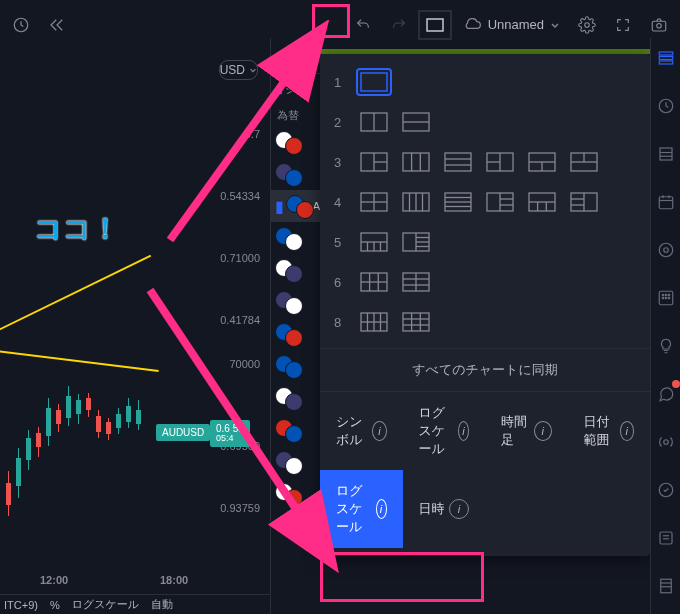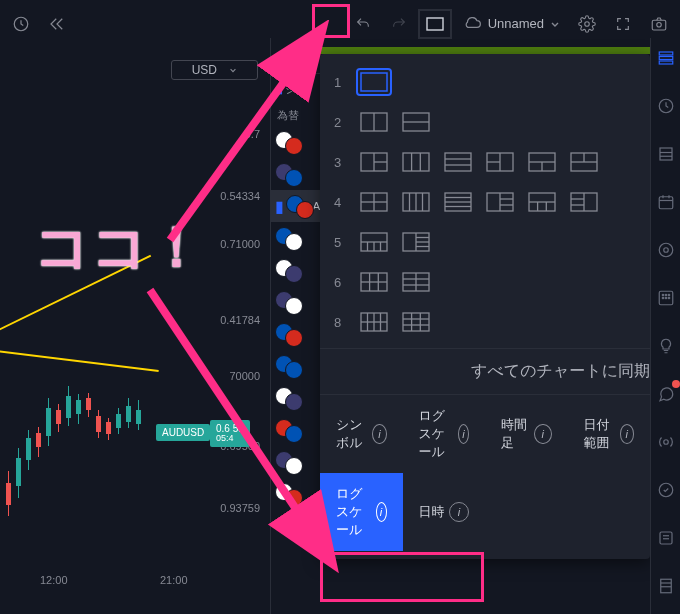--- a/index.html
+++ b/index.html
@@ -7,21 +7,21 @@
   width: 680px; height: 614px;
   background: #131722;
   font-family: -apple-system, "Hiragino Sans", Meiryo, sans-serif;
   color: #d1d4dc;
   overflow: hidden;
   position: relative;
 }
 .topbar {
   height: 54px;
   background: #131722;
-  border-bottom: 7px solid #4d7c0f;
+  border-bottom: 5px solid #4d7c0f;
   display: flex;
   align-items: center;
   padding: 0 4px;
   gap: 2px;
 }
 .topbar .spacer { flex: 1; }
 .tb-btn {
   width: 34px; height: 30px;
   display: flex; align-items: center; justify-content: center;
   color: #868993; border-radius: 2px;
@@ -45,37 +45,38 @@
 
 
 .chart-area {
   position: absolute;
   left: 0; top: 38px;
   width: 270px; height: 576px;
   background: #131722;
 }
 .usd-pill {
   position: absolute; right: 12px; top: 22px;
-  border: 1px solid #434651; border-radius: 3px;
-  padding: 2px 20px; font-size: 12px; color: #b2b5be;
-  display: flex; align-items: center; gap: 12px;
+  border: 1px solid #434651; border-radius: 9px;
+  padding: 2px 0; font-size: 12px; color: #b2b5be;
+  display: flex; align-items: center; gap: 4px;
 }
 .axis-label {
   position: absolute; right: 10px;
   font-size: 11px; color: #868993;
 }
 .sym-badge {
   position: absolute;
   background: #26a69a; color: #fff;
   font-size: 10px; padding: 3px 6px;
   border-radius: 2px; line-height: 1.1;
 }
 .time-labels {
   position: absolute; bottom: 20px; left: 0; right: 16px;
   height: 20px;
+  font-weight: bold;
 }
 .time-label { position: absolute; font-size: 11px; color: #868993; }
 .bottom-strip {
   position: absolute; bottom: 0; left: 0; right: 0;
   height: 20px; font-size: 11px; color: #b2b5be;
   display: flex; align-items: center; gap: 12px; padding-left: 4px;
   border-top: 1px solid #2a2e39;
 }
 
 
@@ -125,22 +126,22 @@
 }
 .lp-num { width: 14px; font-size: 13px; color: #868993; }
 .lp-grid-icons { display: flex; gap: 10px; flex-wrap: wrap; }
 .lp-icon {
   width: 32px; height: 24px;
   display: flex; align-items: center; justify-content: center;
 }
 .lp-icon.active { outline: 2px solid #2962ff; border-radius: 2px; }
 .lp-icon svg { display: block; }
 .lp-sync {
-  text-align: right; padding: 12px 0;
-  font-size: 16px; color: #b2b5be;
+  text-align: center; padding: 12px 0;
+  font-size: 13px; color: #b2b5be;
   border-top: 1px solid #2a2e39;
   border-bottom: 1px solid #2a2e39;
   margin-top: 6px;
 }
 .lp-opts { display: grid; grid-template-columns: 1fr 1fr 1fr 1fr; }
 .lp-opt {
   display: flex; align-items: center; justify-content: space-between;
   padding: 12px 16px; font-size: 13px;
 }
 .lp-opt.highlighted { background: #2962ff; color: #fff; }
@@ -159,22 +160,22 @@
   background: #131722;
   border-left: 1px solid #2a2e39;
   display: flex; flex-direction: column; align-items: center;
   padding-top: 8px; gap: 24px;
 }
 .rr-btn { width: 24px; height: 24px; display:flex; align-items:center; justify-content:center; color:#666b7a;}
 
 
 .annotation {
   position: absolute;
-  font-size: 56px; font-weight: 900;
-  color: #f9a8d4;
+  font-size: 28px; font-weight: 900;
+  color: #0ea5e9;
   text-shadow: 0 0 2px #fff, 0 0 2px #fff;
   pointer-events: none;
 }
 .arrow {
   position: absolute;
   pointer-events: none;
 }
 .red-box {
   position: absolute;
   border: 3px solid #ff2d87;
@@ -256,23 +257,23 @@
 <div class="chart-area">
   <div class="usd-pill">
     <span>USD</span>
     <svg width="8" height="8" viewBox="0 0 10 10" fill="none" stroke="#868993" stroke-width="1.4">
         <path d="M2 4l3 3 3-3"></path>
       </svg>
   </div>
 
   <div class="axis-label" style="top:90px">0.7</div>
   <div class="axis-label" style="top:152px">0.54334</div>
-  <div class="axis-label" style="top:200px">0.71000</div>
+  <div class="axis-label" style="top:214px">0.71000</div>
   <div class="axis-label" style="top:276px">0.41784</div>
-  <div class="axis-label" style="top:332px">70000</div>
+  <div class="axis-label" style="top:320px">70000</div>
   <div class="axis-label" style="top:402px">0.69500</div>
   <div class="axis-label" style="top:464px">0.93759</div>
 
   <div class="candle" style="left:6px; top:445px;">
       <div class="wick dn" style="top:-12px;height:45px"></div>
       <div class="body dn" style="top:0;height:22px"></div>
     </div>
   <div class="candle" style="left:16px; top:420px;">
       <div class="wick up" style="top:-10px;height:50px"></div>
       <div class="body up" style="top:0;height:28px"></div>
@@ -332,23 +333,29 @@
   <div class="sym-badge" style="left:156px; top:386px;">
     <span>AUDUSD</span>
   </div>
   <div class="sym-badge" style="left:210px; top:382px; background:#26a69a;">
     <div>0.6 53</div>
     <div style="font-size:9px">05:4</div>
   </div>
 
   <div class="time-labels">
     <div class="time-label" style="left:40px">12:00</div>
-    <div class="time-label" style="left:160px">21:00</div>
-  </div>
-
+    <div class="time-label" style="left:160px">18:00</div>
+  </div>
+
+  <div class="bottom-strip">
+    <span>ITC+9)</span>
+    <span>%</span>
+    <span>ログスケール</span>
+    <span>自動</span>
+  </div>
 </div>
 
 <div class="watchlist">
   <div class="wl-header">オ</div>
   <div class="wl-sym-row">
       <span style="color:#2962ff;margin-right:2px">▮</span>
       <span>シン</span>
     </div>
   <div class="wl-fx-label">為替</div>
 

